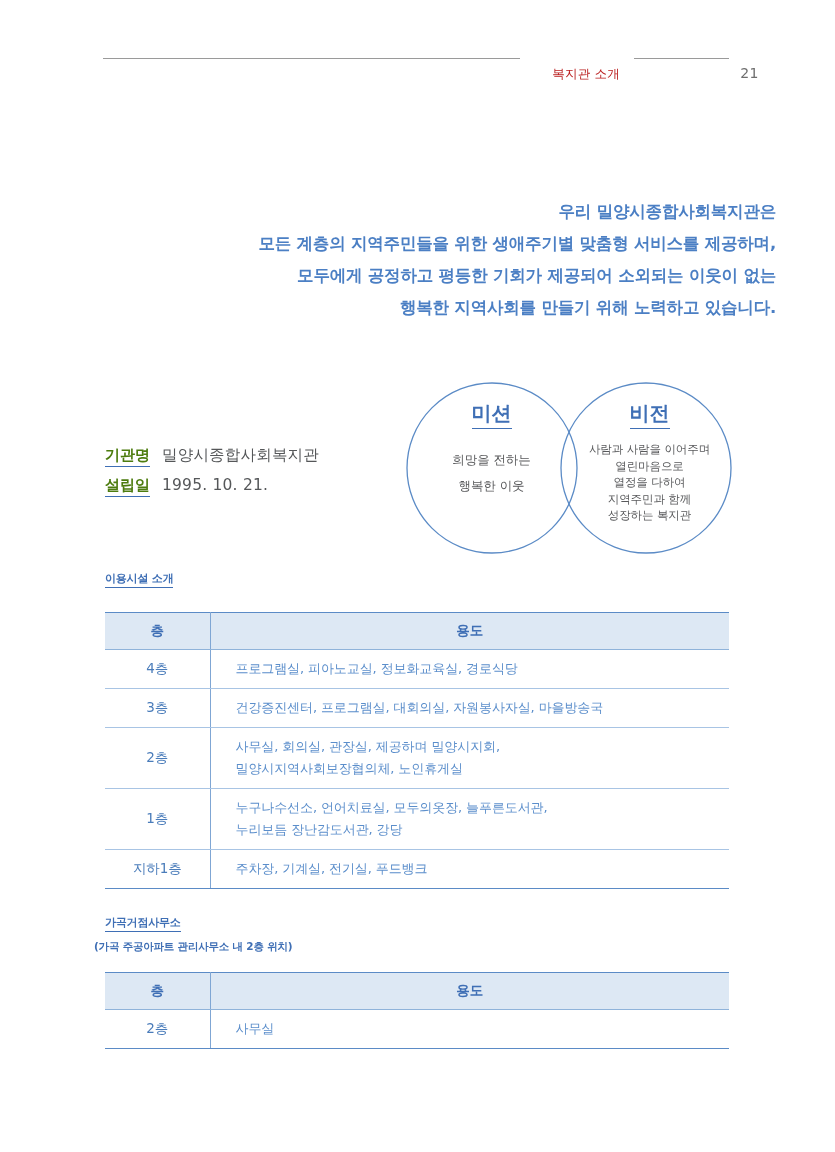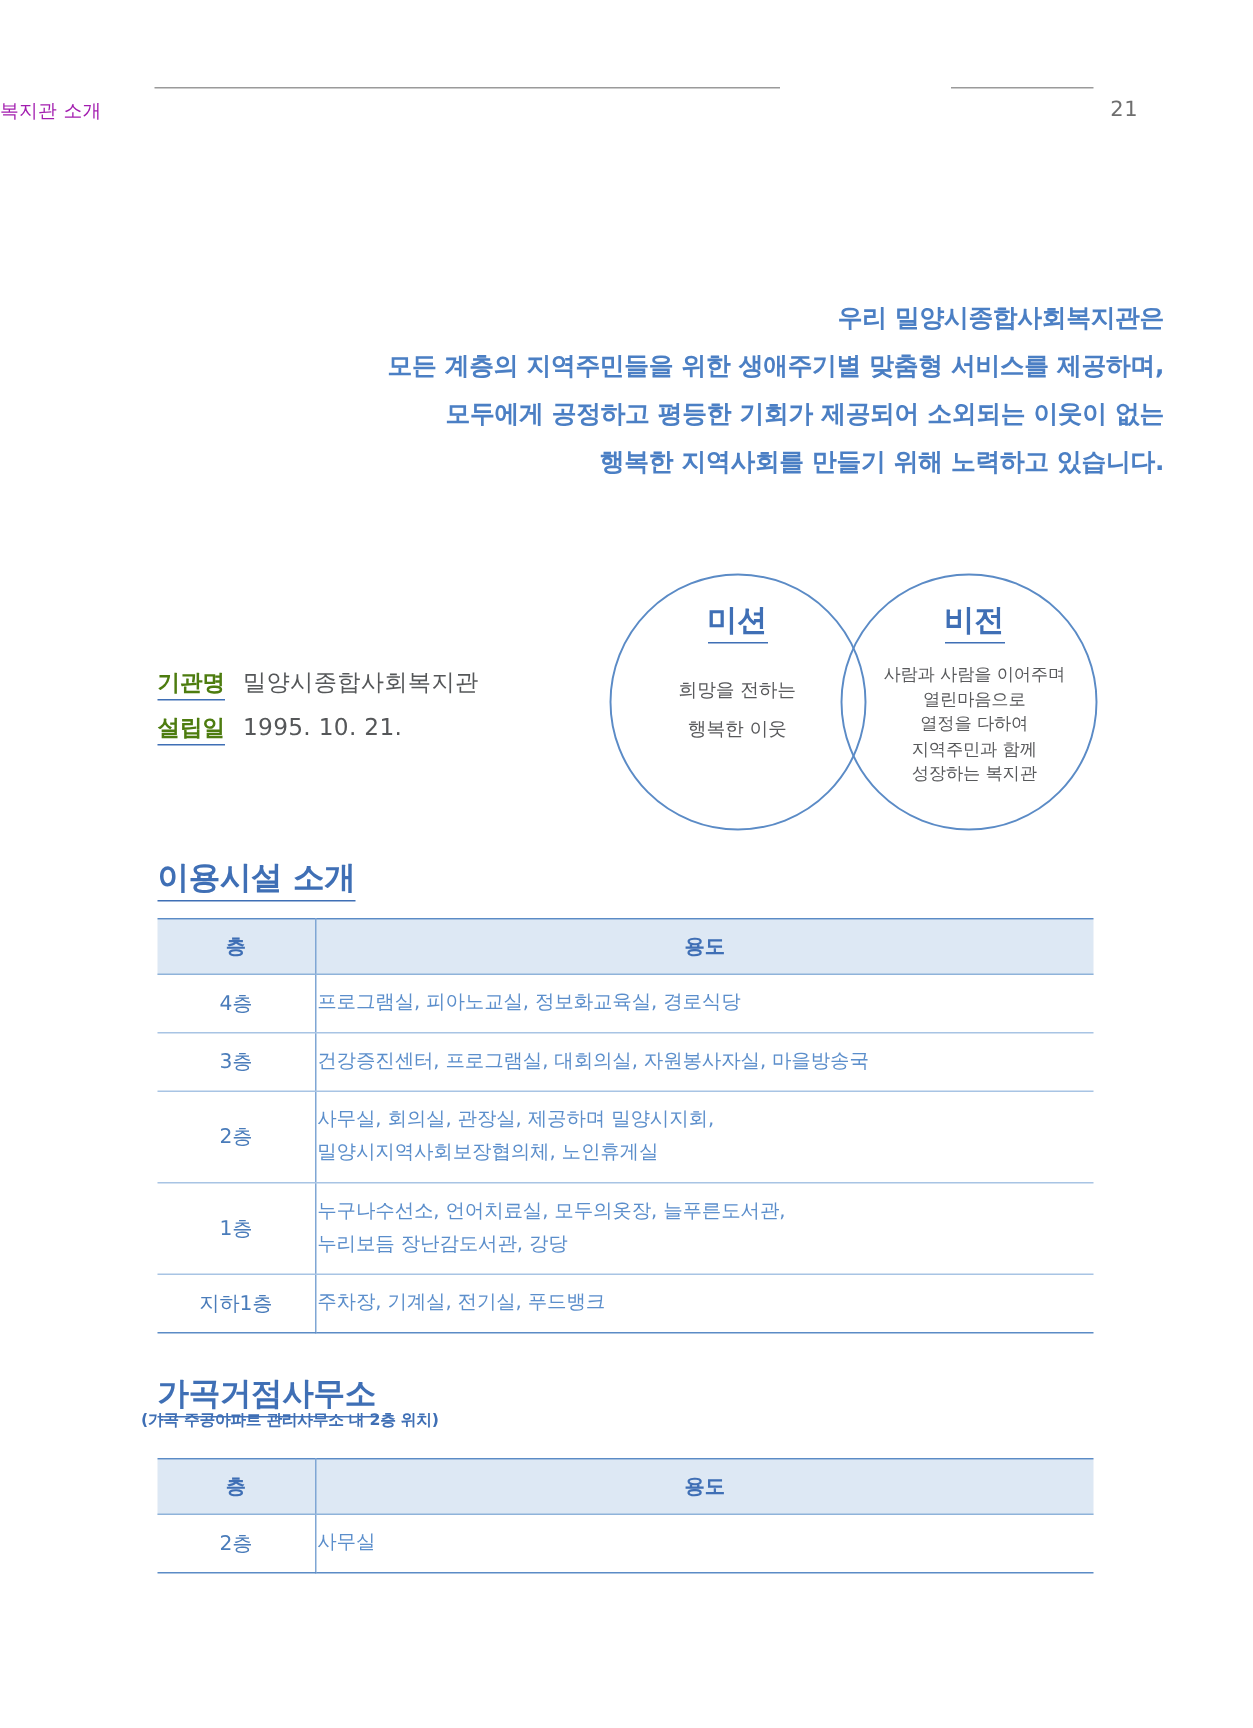--- a/index.html
+++ b/index.html
@@ -41,23 +41,23 @@
     top: 0px;
     width: 95px;
     height: 1px;
     background: #9a9a9a;
   }
   .hdr-title {
     position: absolute;
     left: 0;
     top: 8px;
     width: 620px;
-    text-align: left;
+    text-align: right;
     font-size: 12.5px;
-    color: #a21caf;
+    color: #b91c1c;
     letter-spacing: 0.2px;
   }
   .hdr-pageno {
     position: absolute;
     left: 664px;
     top: 7px;
     width: 95px;
     text-align: right;
     font-size: 14px;
     color: #6e6e6e;
@@ -156,21 +156,21 @@
   .vision-wrap .circle-body {
     margin-top: 12px;
     line-height: 16.5px;
     font-size: 11.5px;
   }
 
   
   .section-heading {
     position: absolute;
     color: #3f6fb5;
-    font-size: 21px;
+    font-size: 11px;
     font-weight: bold;
     letter-spacing: -0.2px;
   }
   .section-heading .sh-text {
     display: inline-block;
     border-bottom: 1.4px solid #3f6fb5;
     padding-bottom: 1px;
   }
   .section-sub {
     position: absolute;
@@ -210,21 +210,21 @@
     letter-spacing: -0.1px;
   }
   .tbl tbody td.td-floor {
     text-align: center;
     color: #4a7cba;
     border-right: 1.2px solid #7fa6d4;
     vertical-align: middle;
     font-size: 13.5px;
   }
   .tbl tbody td.td-use {
-    padding-left: 1px;
+    padding-left: 25px;
     line-height: 22px;
     vertical-align: middle;
   }
   .tbl tbody tr:last-child td {
     border-bottom: 1.6px solid #5b8bc6;
   }
   .use-line { display: block; }
 </style>
 </head>
 <body>

